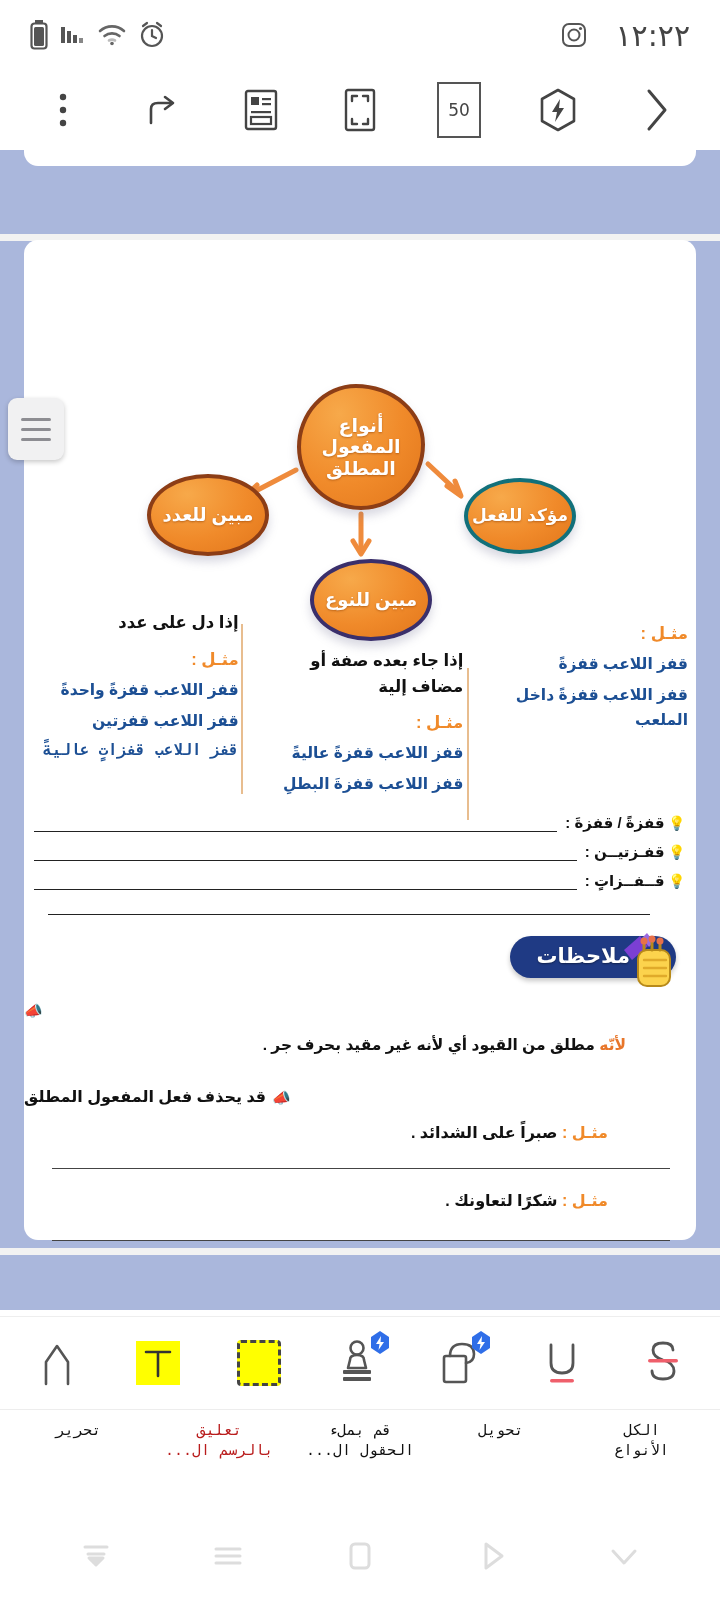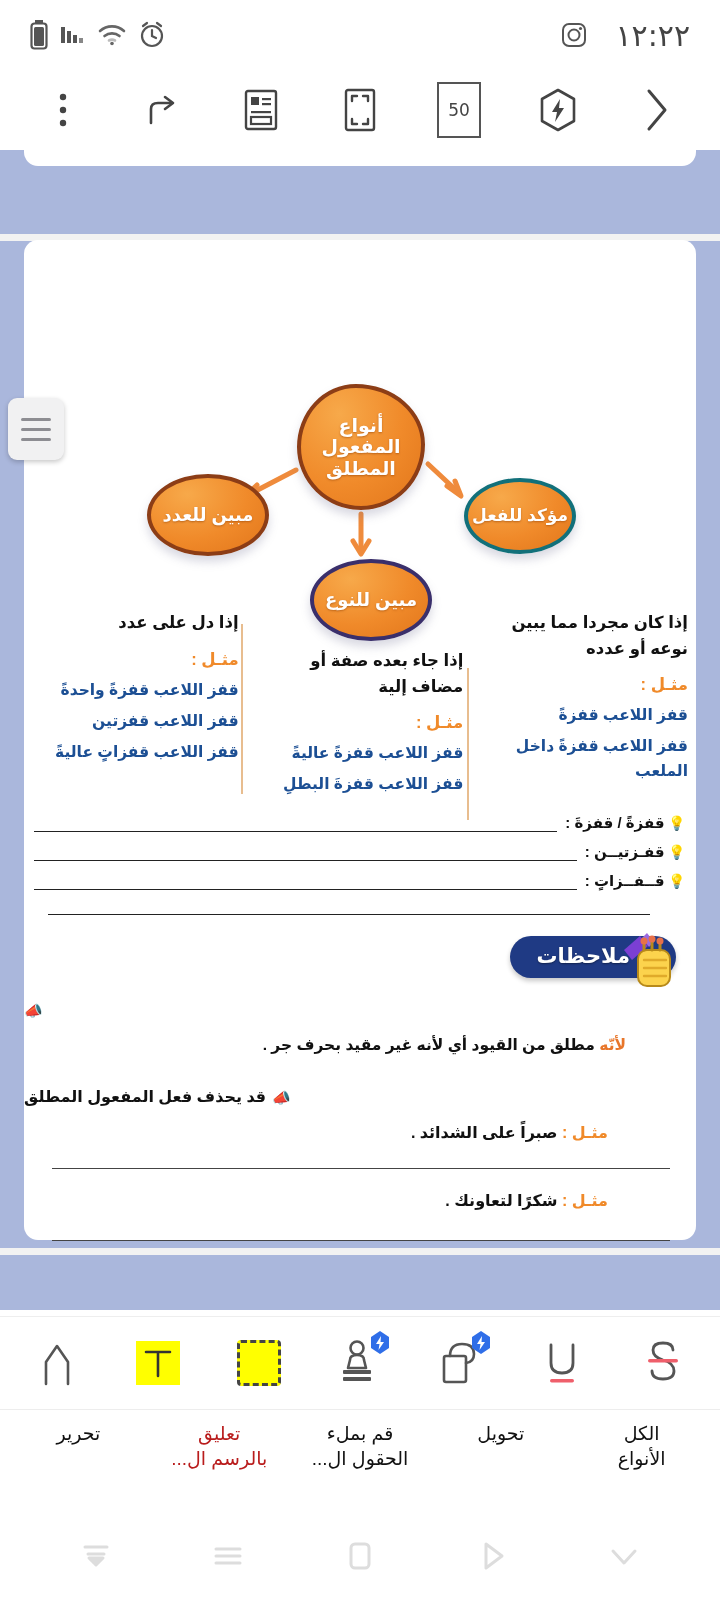--- a/index.html
+++ b/index.html
@@ -180,22 +180,22 @@
   .tool { position: relative; width: 64px; height: 64px;
           display: flex; align-items: center; justify-content: center; cursor: pointer; }
   .badge {
     position: absolute; top: 0px; right: 2px; width: 20px; height: 24px;
   }
   .labels {
     display: flex; align-items: flex-start; justify-content: space-around;
     padding: 12px 8px 0; border-top: 1px solid #ededed; direction: rtl;
   }
   .lbl-item {
-    width: 18%; text-align: center; font-size: 19px; color: #111;
-    line-height: 1.3; font-weight: 400;
+    width: 18%; text-align: center; font-size: 15px; color: #111;
+    line-height: 1.3; font-weight: 400; font-family: Liberation Mono, monospace;
   }
   .lbl-item.blue { color: #b91c1c; }
 
   
   .navbar {
     position: absolute; left: 0; top: 1512px; width: 720px; height: 88px;
     background: #fff; display: flex; align-items: center;
     justify-content: space-around; padding: 0 30px;
   }
   .nav-btn { width: 56px; height: 56px; display:flex; align-items:center; justify-content:center; cursor:pointer; }
@@ -320,41 +320,40 @@
         <span>مبين للنوع</span>
       </div>
       <div class="bubble" id="b-emph">
         <span>مؤكد للفعل</span>
       </div>
     </div>
 
     <div class="cols" style="margin-top:-8px;">
 
       <div class="col">
-        <div class="col-def">إذا كان مجردا مما يبين نوعه أو عدده</div>
         <div class="mithal">مثـل      :</div>
         <div class="ex">قفز اللاعب قفزةً</div>
         <div class="ex" style="margin-top:6px;">قفز اللاعب قفزةً داخل الملعب</div>
         <div class="divider-v" style="left:-14px; top:58px; height:152px;"></div>
       </div>
 
       <div class="col" style="padding-top:38px;">
         <div class="col-def">إذا جاء بعده صفة أو مضاف إلية</div>
         <div class="mithal">مثـل      :</div>
         <div class="ex">قفز اللاعب قفزةً عاليةً</div>
         <div class="ex" style="margin-top:6px;">قفز اللاعب قفزةَ البطلِ</div>
         <div class="divider-v" style="left:-16px; top:14px; height:170px;"></div>
       </div>
 
       <div class="col">
         <div class="col-def">إذا دل على عدد</div>
         <div class="mithal">مثـل      :</div>
         <div class="ex">قفز اللاعب قفزةً واحدةً</div>
         <div class="ex" style="margin-top:6px;">قفز اللاعب قفزتين</div>
-        <div class="ex" style="margin-top:6px;">قفز اللاعب قفزاتٍ عاليةً</div>
+        <div class="ex" style="margin-top:6px;font-family:Liberation Mono, monospace;">قفز اللاعب قفزاتٍ عاليةً</div>
       </div>
     </div>
 
     <div class="blanks">
       <div class="blank-row">
         <div class="blank-label">
           <span class="bulb">💡</span>
           <span>قفزةً / قفزةَ :</span>
         </div>
         <div class="blank-line"></div>

